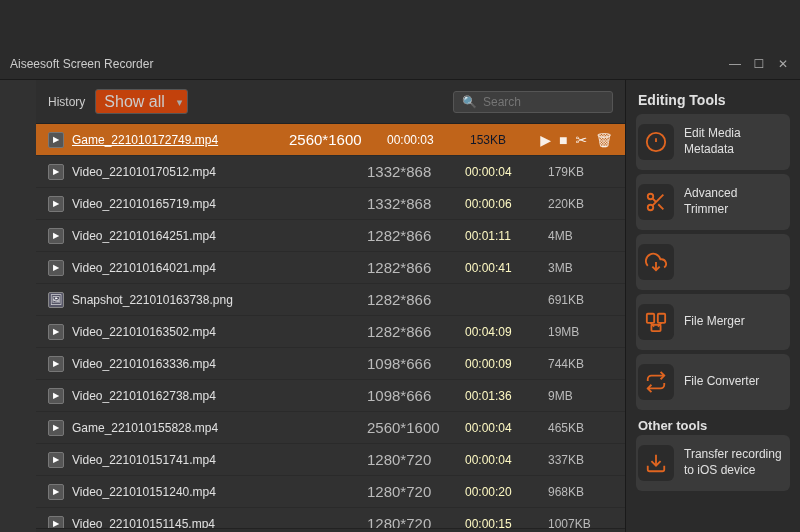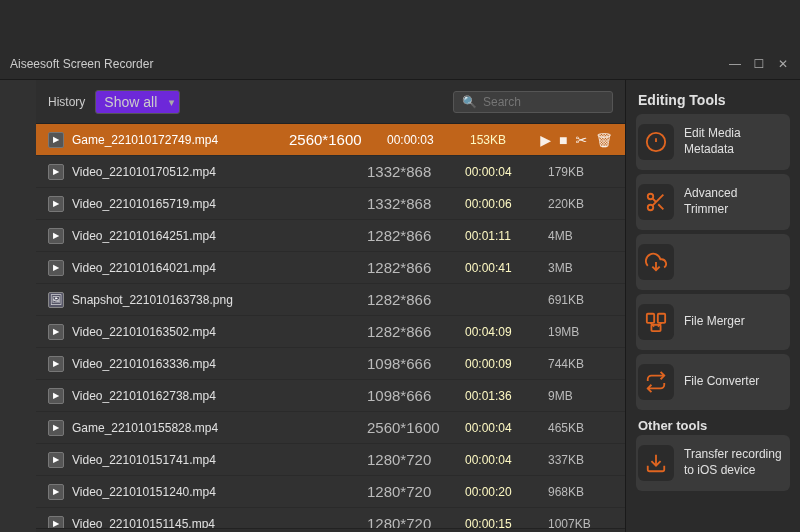--- a/index.html
+++ b/index.html
@@ -58,26 +58,26 @@
       align-items: center;
       padding: 0 12px;
       gap: 10px;
       border-bottom: 1px solid #222;
     }
     .history-label {
       color: #ccc;
       font-size: 12px;
     }
     .history-select {
-      background: #6d28d9;
+      background: #c2410c;
       border: 1px solid #555;
       color: #ccc;
       padding: 3px 22px 3px 8px;
       border-radius: 3px;
-      font-size: 14px;
+      font-size: 16px;
       appearance: none;
       cursor: pointer;
       position: relative;
     }
     .select-wrapper {
       position: relative;
       display: inline-block;
     }
     .select-wrapper::after {
       content: '▾';
@@ -155,42 +155,42 @@
       border: 1px solid #888;
     }
     .file-name {
       flex: 2;
       font-size: 12px;
       white-space: nowrap;
       overflow: hidden;
       text-overflow: ellipsis;
       color: #e0e0e0;
     }
-    .file-row.selected .file-name { color: #fff; }
+    .file-row.selected .file-name { color: #fff; text-decoration: underline; }
     .file-res {
       width: 90px;
       font-size: 15px;
       color: #bbb;
       text-align: left;
     }
     .file-row.selected .file-res { color: #fff; }
     .file-dur {
       width: 75px;
       font-size: 12px;
       color: #fef9c3;
       text-align: left;
     }
     .file-row.selected .file-dur { color: #fff; }
     .file-size {
       width: 65px;
       font-size: 12px;
       color: #bbb;
       text-align: left;
     }
-    .file-row.selected .file-size { color: #fef9c3; }
+    .file-row.selected .file-size { color: #0f172a; }
     .file-actions {
       display: flex;
       gap: 8px;
       width: 70px;
       justify-content: flex-end;
     }
     .action-btn {
       color: #fff;
       font-size: 14px;
       cursor: pointer;

